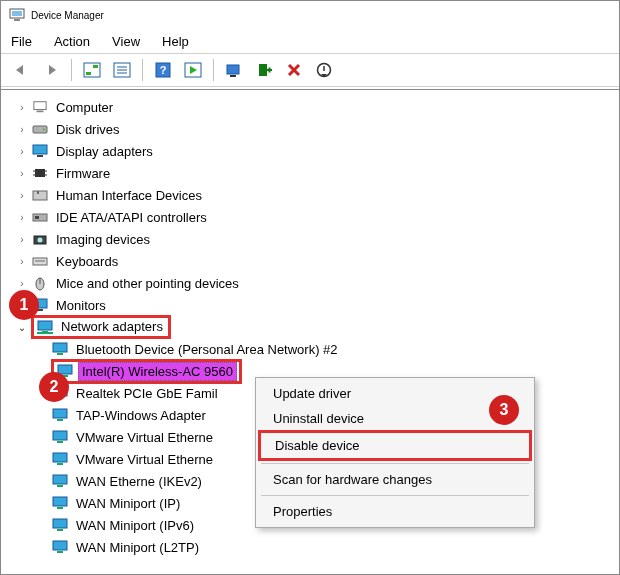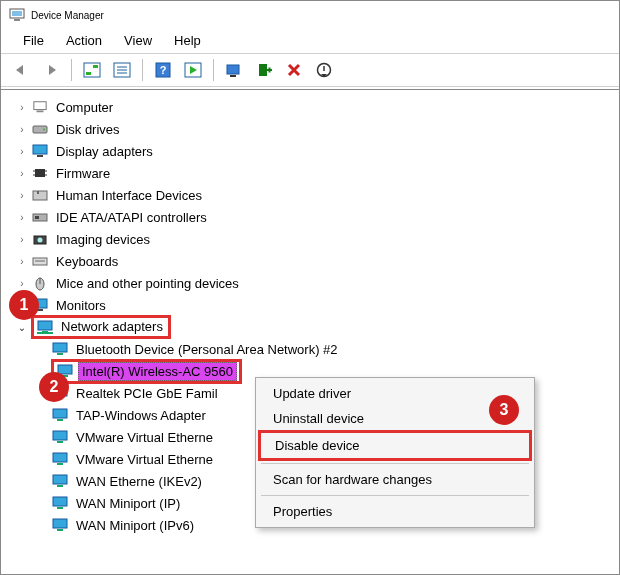--- a/index.html
+++ b/index.html
@@ -25,23 +25,23 @@
     width: 16px; height: 16px;
     display: inline-flex;
     align-items: center; justify-content: center;
   }
   .titlebar .title {
     font-size: 10px;
   }
   .menubar {
     display: flex;
     gap: 2px;
-    padding: 2px 12px;
+    padding: 2px 0;
     height: 24px;
-    align-items: flex-start;
+    align-items: center;
   }
   .menubar .menu-item {
     padding: 2px 10px;
     cursor: default;
   }
   .toolbar {
     display: flex;
     align-items: center;
     height: 34px;
     padding: 2px 6px;
@@ -446,20 +446,29 @@
       </div>
       <div class="tree-row">
         <span class="node-icon">
             <svg class="ic-net" viewBox="0 0 18 16">
               <rect x="2" y="2" width="14" height="9" fill="#35a7dd" stroke="#16599e"></rect>
               <rect x="6" y="12" width="6" height="2" fill="#1a6"></rect>
             </svg>
           </span>
         <span class="label">WAN Miniport (IPv6)</span>
       </div>
+      <div class="tree-row">
+        <span class="node-icon">
+            <svg class="ic-net" viewBox="0 0 18 16">
+              <rect x="2" y="2" width="14" height="9" fill="#35a7dd" stroke="#16599e"></rect>
+              <rect x="6" y="12" width="6" height="2" fill="#1a6"></rect>
+            </svg>
+          </span>
+        <span class="label">WAN Miniport (L2TP)</span>
+      </div>
     </div>
 
   </div>
 </div>
 
 <div class="callout" style="left:8px; top:289px">
     <span>1</span>
   </div>
 <div class="callout" style="left:38px; top:371px">
     <span>2</span>

